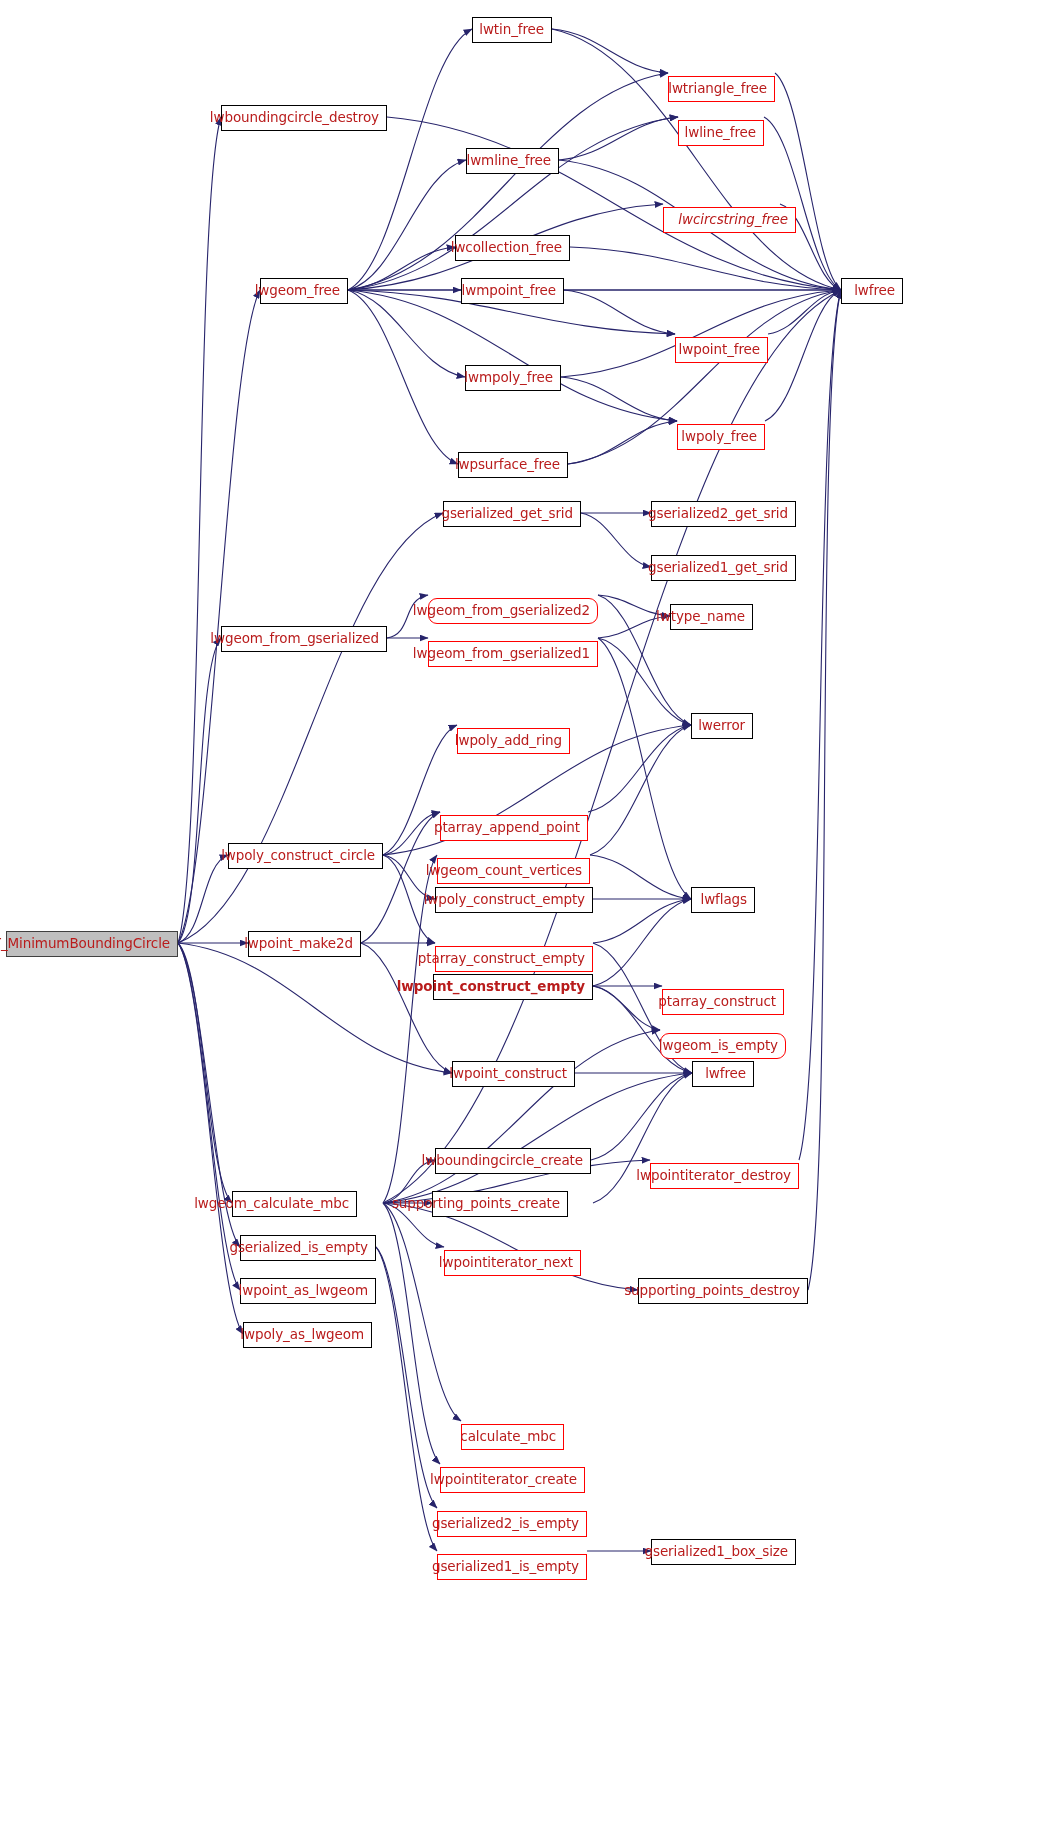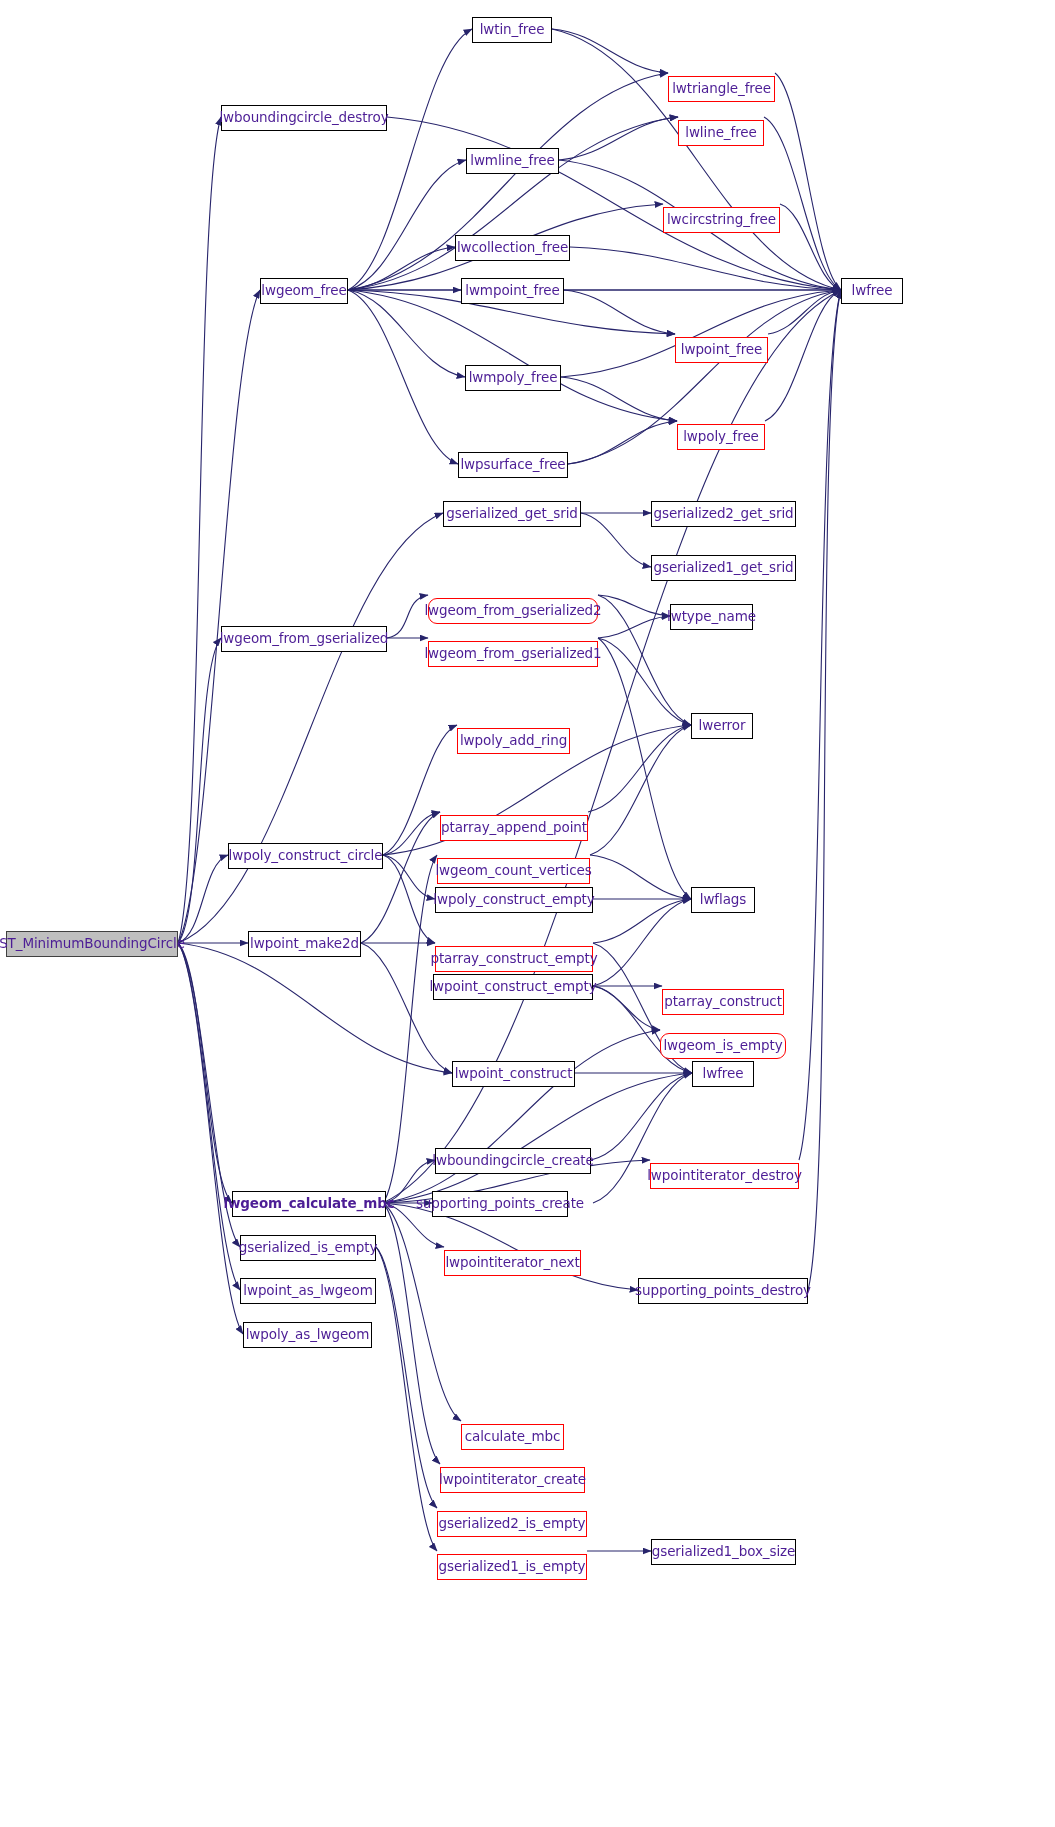--- a/index.html
+++ b/index.html
@@ -11,24 +11,24 @@
     background:#ffffff;
     font-family:"DejaVu Sans","Liberation Sans",sans-serif;
     overflow:hidden;
   }
   #edges{position:absolute;left:0;top:0;width:1055px;height:1827px;}
   .node{
     position:absolute;
     box-sizing:border-box;
     display:flex;
     align-items:center;
-    justify-content:center;
+    justify-content:flex-end;
     border:1px solid #000000;
     background:#ffffff;
-    color:#4c1d95;
+    color:#b91c1c;
     font-size:13.5px;
     line-height:1;
     white-space:nowrap;
     height:24px;
     padding:12px 7px;
     letter-spacing:-0.1px;
   }
   .node.red{border-color:#ff0000;margin-top:15px;}
   .node.current{background:#bfbfbf;border-color:#404040;}
   .node span{pointer-events:none;}
@@ -147,21 +147,21 @@
       </div>
       <div class="node red" style="left: 668px; top: 61px; width: 107px;">
         <span>lwtriangle_free</span>
       </div>
       <div class="node red" style="left: 678px; top: 105px; width: 86px;">
         <span>lwline_free</span>
       </div>
       <div class="node" style="left: 466px; top: 148px; width: 93px;">
         <span>lwmline_free</span>
       </div>
-      <div class="node red" style="left: 663px; top: 192px; width: 117px;">
+      <div class="node red" style="left: 663px; top: 192px; width: 133px; font-style: italic;">
         <span>lwcircstring_free</span>
       </div>
       <div class="node" style="left: 455px; top: 235px; width: 115px;">
         <span>lwcollection_free</span>
       </div>
       <div class="node" style="left: 461px; top: 278px; width: 103px;">
         <span>lwmpoint_free</span>
       </div>
       <div class="node red" style="left: 675px; top: 322px; width: 93px;">
         <span>lwpoint_free</span>
@@ -219,42 +219,42 @@
       </div>
       <div class="node" style="left: 691px; top: 887px; width: 64px;">
         <span>lwflags</span>
       </div>
       <div class="node" style="left: 248px; top: 931px; width: 113px;">
         <span>lwpoint_make2d</span>
       </div>
       <div class="node red" style="left: 435px; top: 931px; width: 158px;">
         <span>ptarray_construct_empty</span>
       </div>
-      <div class="node" style="left: 433px; top: 974px; width: 160px;">
+      <div class="node" style="left: 433px; top: 974px; width: 160px; font-weight: bold;">
         <span>lwpoint_construct_empty</span>
       </div>
       <div class="node red" style="left: 662px; top: 974px; width: 122px;">
         <span>ptarray_construct</span>
       </div>
       <div class="node red" style="left: 660px; top: 1018px; width: 126px; border-radius: 9px;">
         <span>lwgeom_is_empty</span>
       </div>
       <div class="node" style="left: 452px; top: 1061px; width: 123px;">
         <span>lwpoint_construct</span>
       </div>
       <div class="node" style="left: 692px; top: 1061px; width: 62px;">
         <span>lwfree</span>
       </div>
       <div class="node" style="left: 435px; top: 1148px; width: 156px;">
         <span>lwboundingcircle_create</span>
       </div>
       <div class="node red" style="left: 650px; top: 1148px; width: 149px;">
         <span>lwpointiterator_destroy</span>
       </div>
-      <div class="node" style="left: 232px; top: 1191px; width: 154px; font-weight: bold;">
+      <div class="node" style="left: 232px; top: 1191px; width: 125px;">
         <span>lwgeom_calculate_mbc</span>
       </div>
       <div class="node" style="left: 432px; top: 1191px; width: 136px;">
         <span>supporting_points_create</span>
       </div>
       <div class="node red" style="left: 444px; top: 1235px; width: 137px;">
         <span>lwpointiterator_next</span>
       </div>
       <div class="node" style="left: 240px; top: 1235px; width: 136px;">
         <span>gserialized_is_empty</span>

